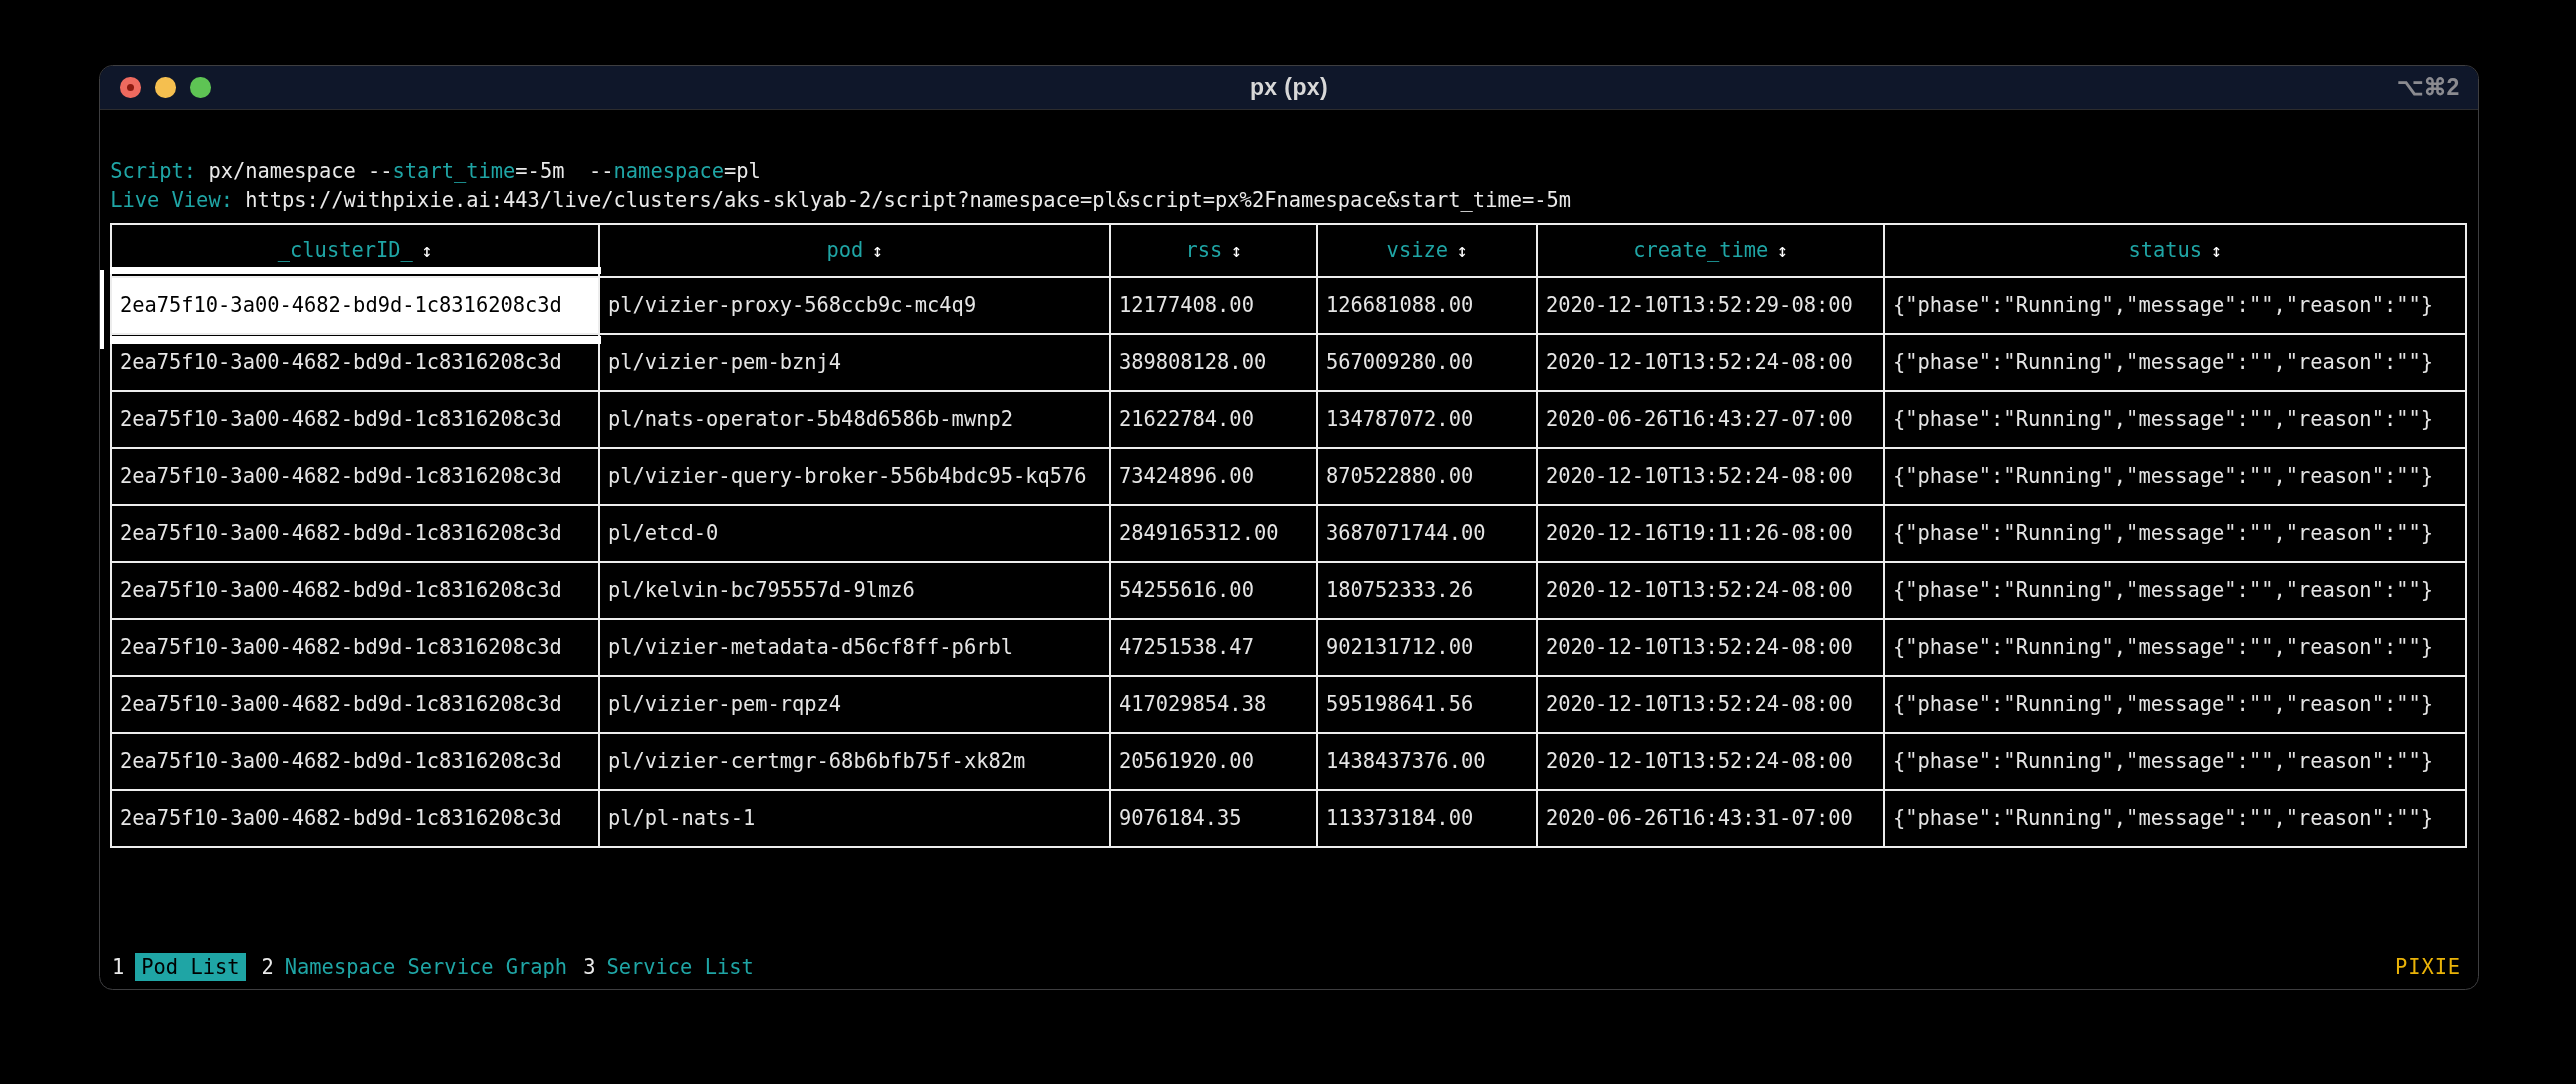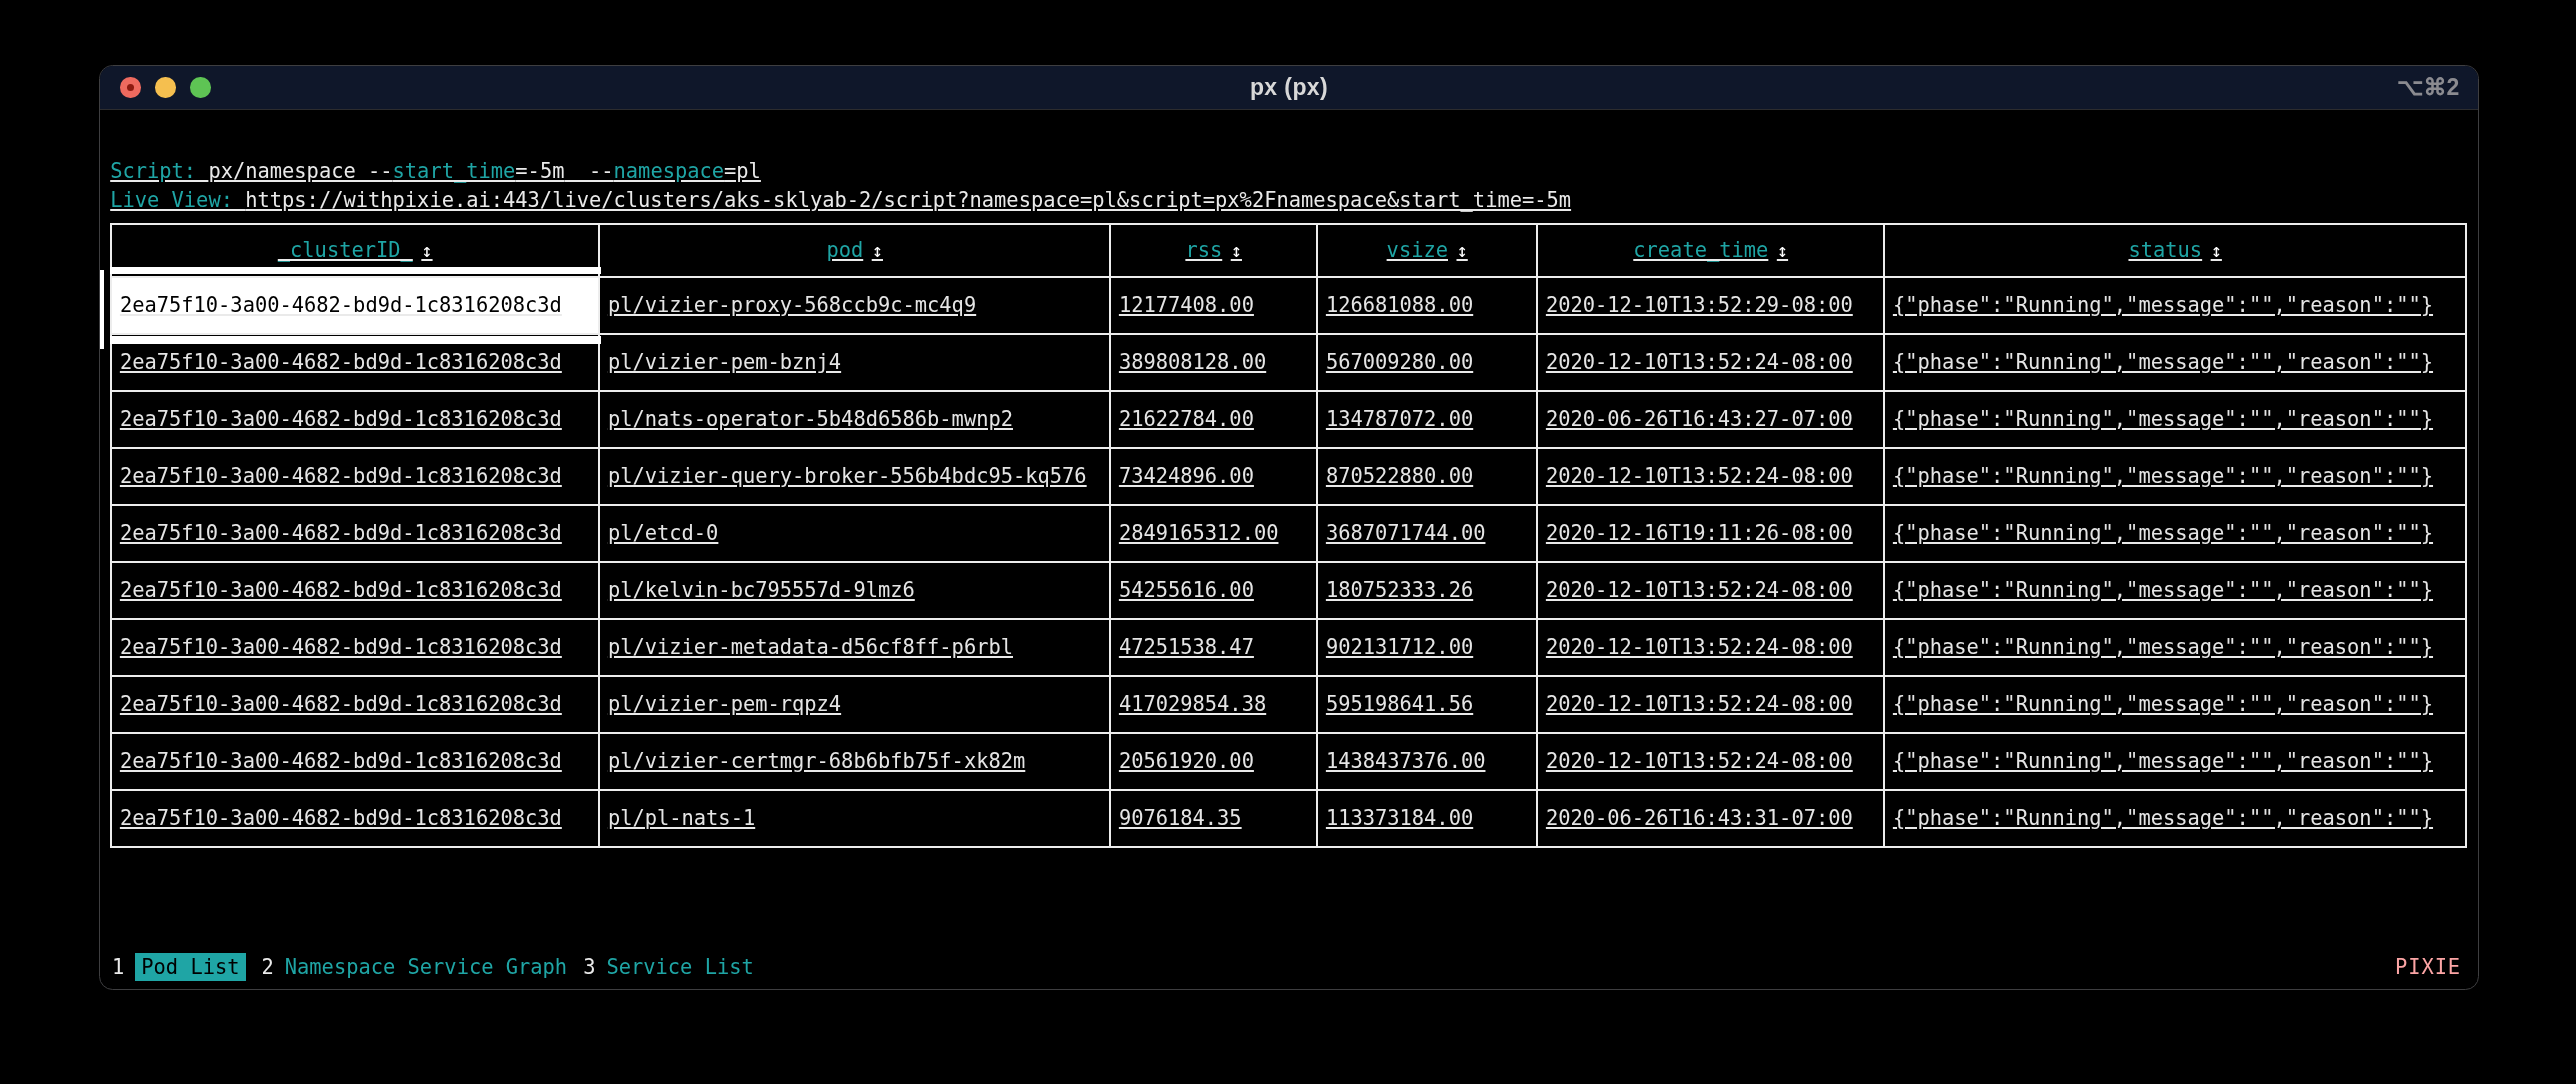--- a/index.html
+++ b/index.html
@@ -26,21 +26,21 @@
   .title {
     font-family:"Liberation Sans", sans-serif; font-weight:bold;
     font-size:23px; color:#d8d8d8; letter-spacing:0.4px;
   }
   .shortcut {
     position:absolute; right:18.7px; font-family:"Liberation Sans", sans-serif;
     font-weight:bold; font-size:23px; color:#8b8b90;
   }
   .term {
     position:absolute; top:45px; left:10.2px; right:0; bottom:0;
-    font-size:20.4px; color:#eaeaea;text-decoration:underline;
+    font-size:20.4px; color:#eaeaea;
   }
   .line { white-space:pre; line-height:29px; }
   .script-line { margin-top:46px; }
   .teal { color:#1fa5a5; }
 
   .table-wrap { position:relative; margin-top:7.7px; width:2355px; }
   table { border-collapse:collapse; width:2355px; table-layout:fixed; background:#000; }
   th, td { border:2.6px solid #ededed; font-weight:normal; }
   th { height:53px; text-align:center; color:#1fa5a5; font-size:20.4px; white-space:pre; }
   th .sort { color:#ffffff; font-size:18.7px; margin-left:8.5px; }
@@ -56,21 +56,21 @@
   }
 
   .tabbar {
     position:absolute; left:12px; right:17px; bottom:10.2px;
     display:flex; align-items:center; font-size:20.4px; white-space:pre;
   }
   .tab { margin-right:16px; color:#eaeaea; }
   .tab .tkey { color:#eaeaea; margin-right:11px; }
   .tab .tlabel { color:#1fa5a5; }
   .tab .tlabel.active { background:#1fa5a5; color:#000; padding:1.7px 6px; }
-  .brand { margin-left:auto; color:#fca5a5; letter-spacing:0.9px; }
+  .brand { margin-left:auto; color:#eab308; letter-spacing:0.9px; }
 </style>
 </head>
 <body>
 
 <div class="window">
   <div class="titlebar">
     <div class="lights">
       <span class="light red">
           <span class="dot"></span>
         </span>

